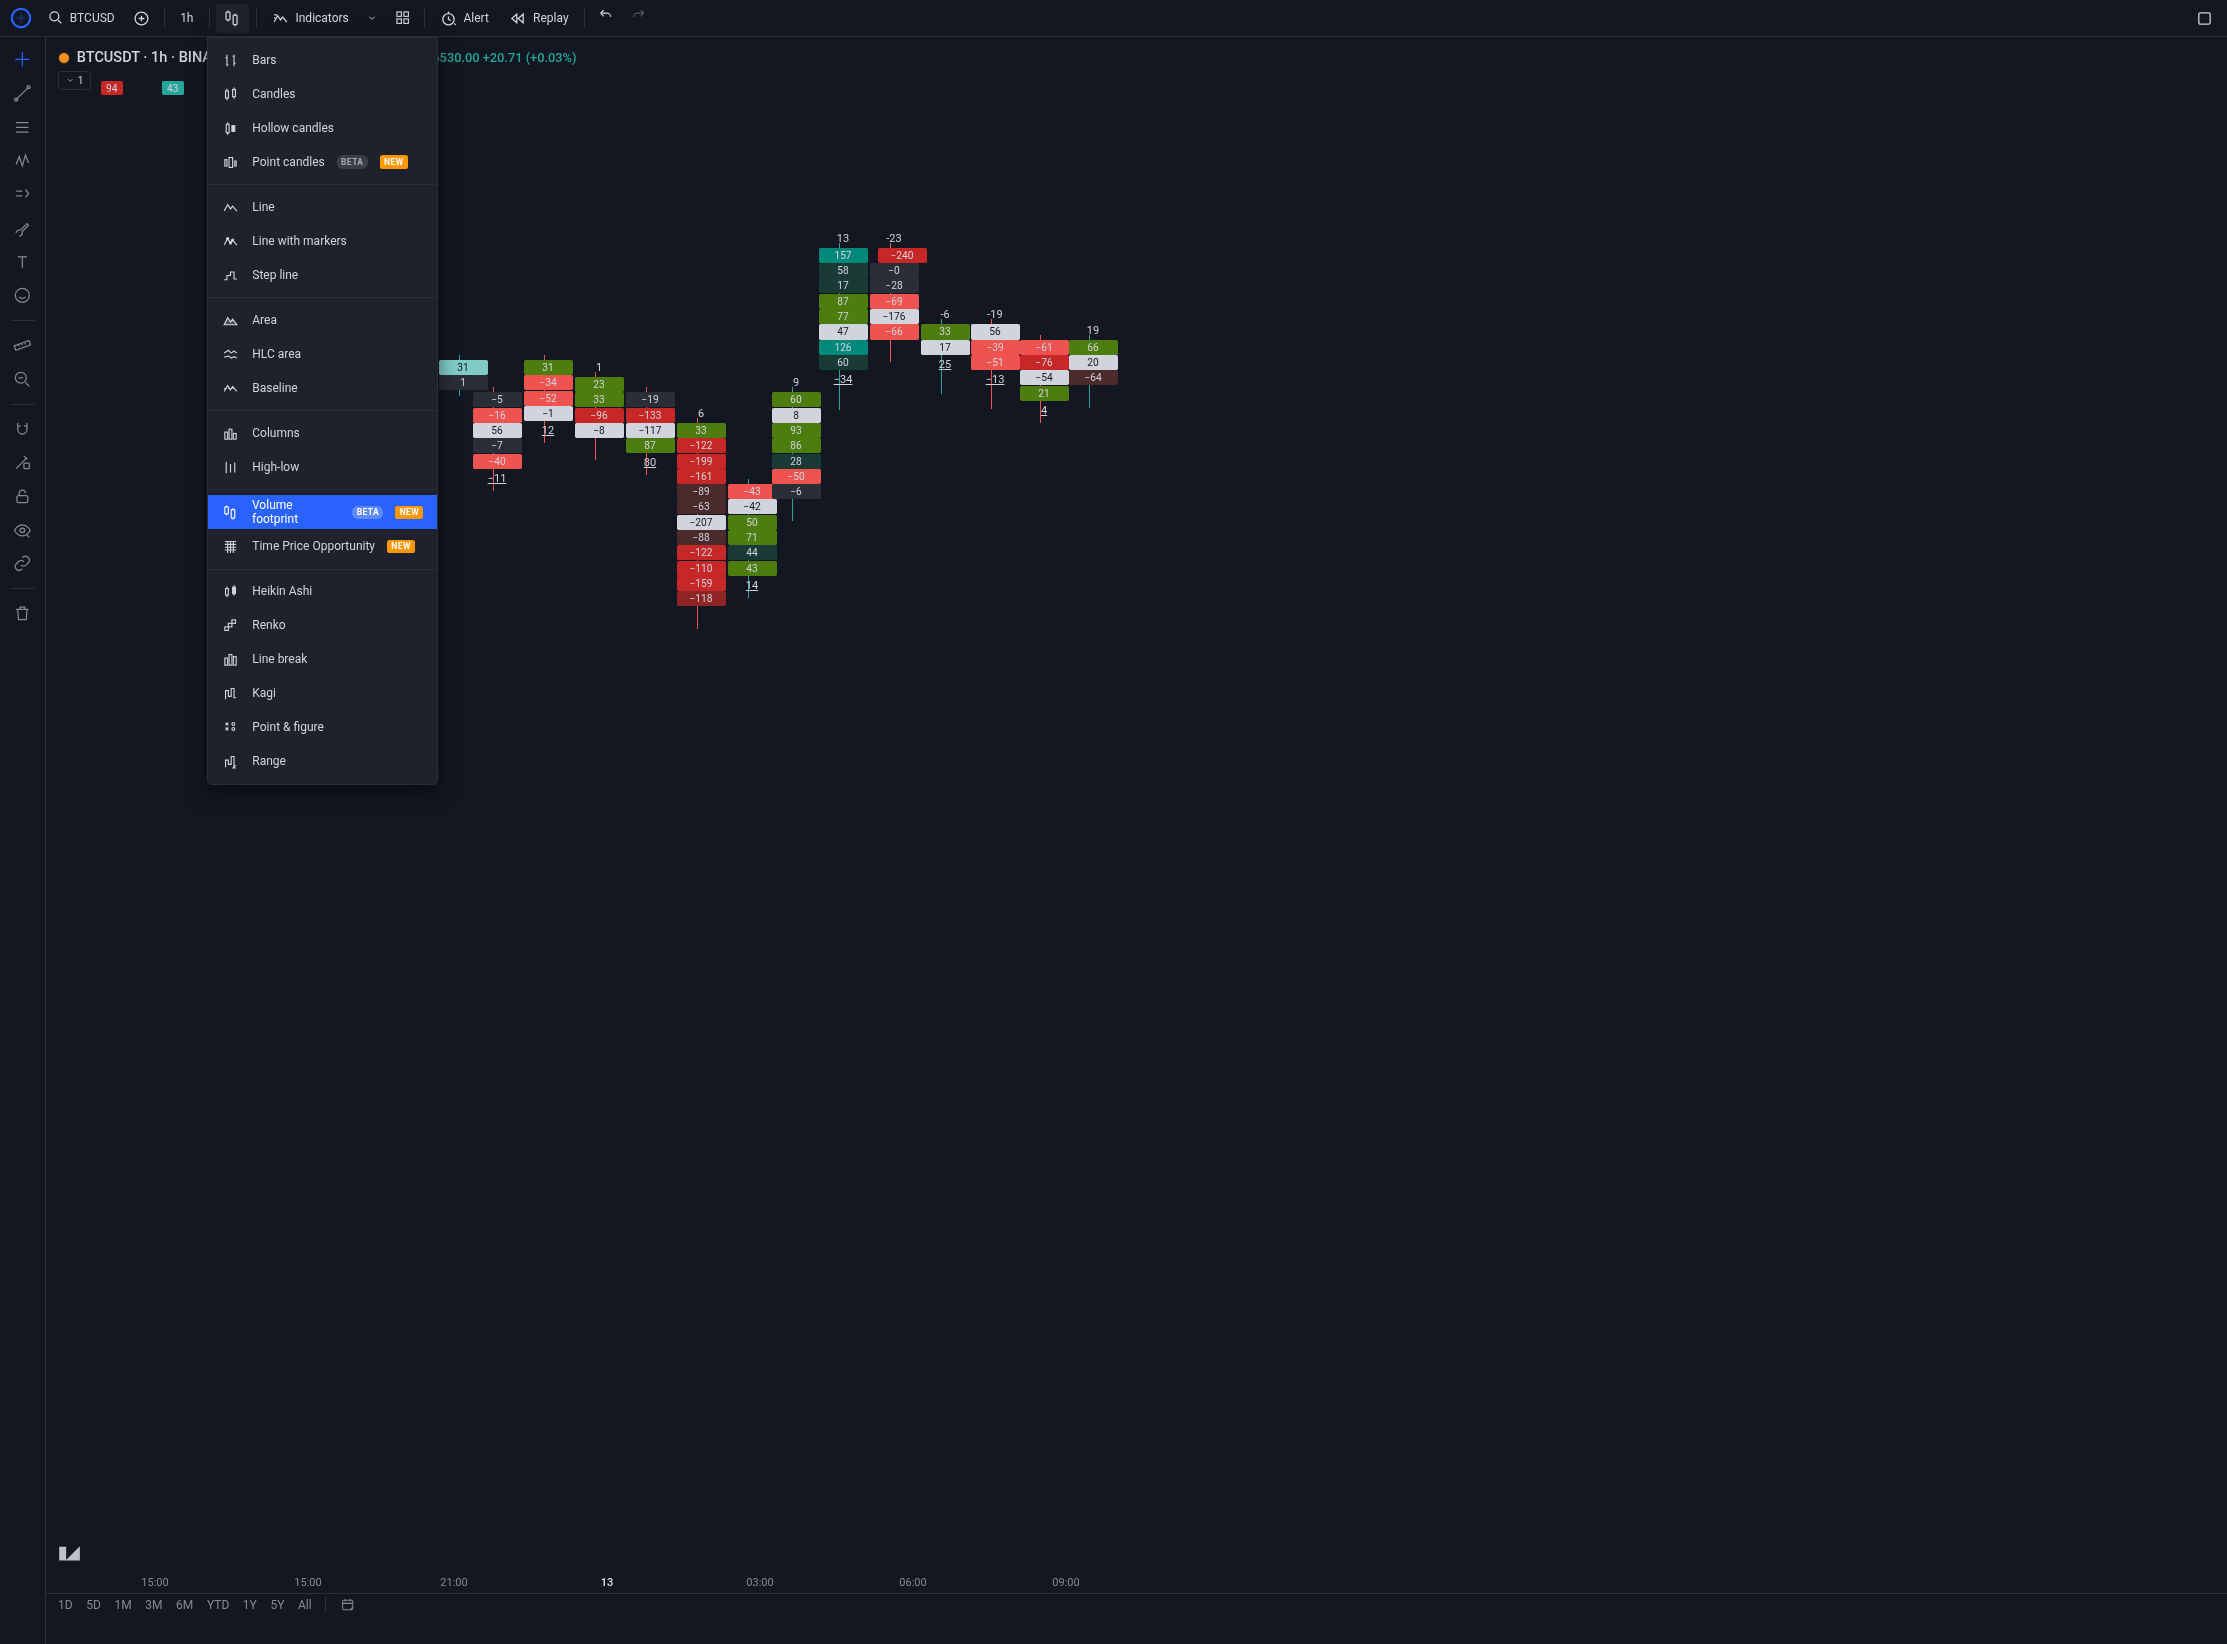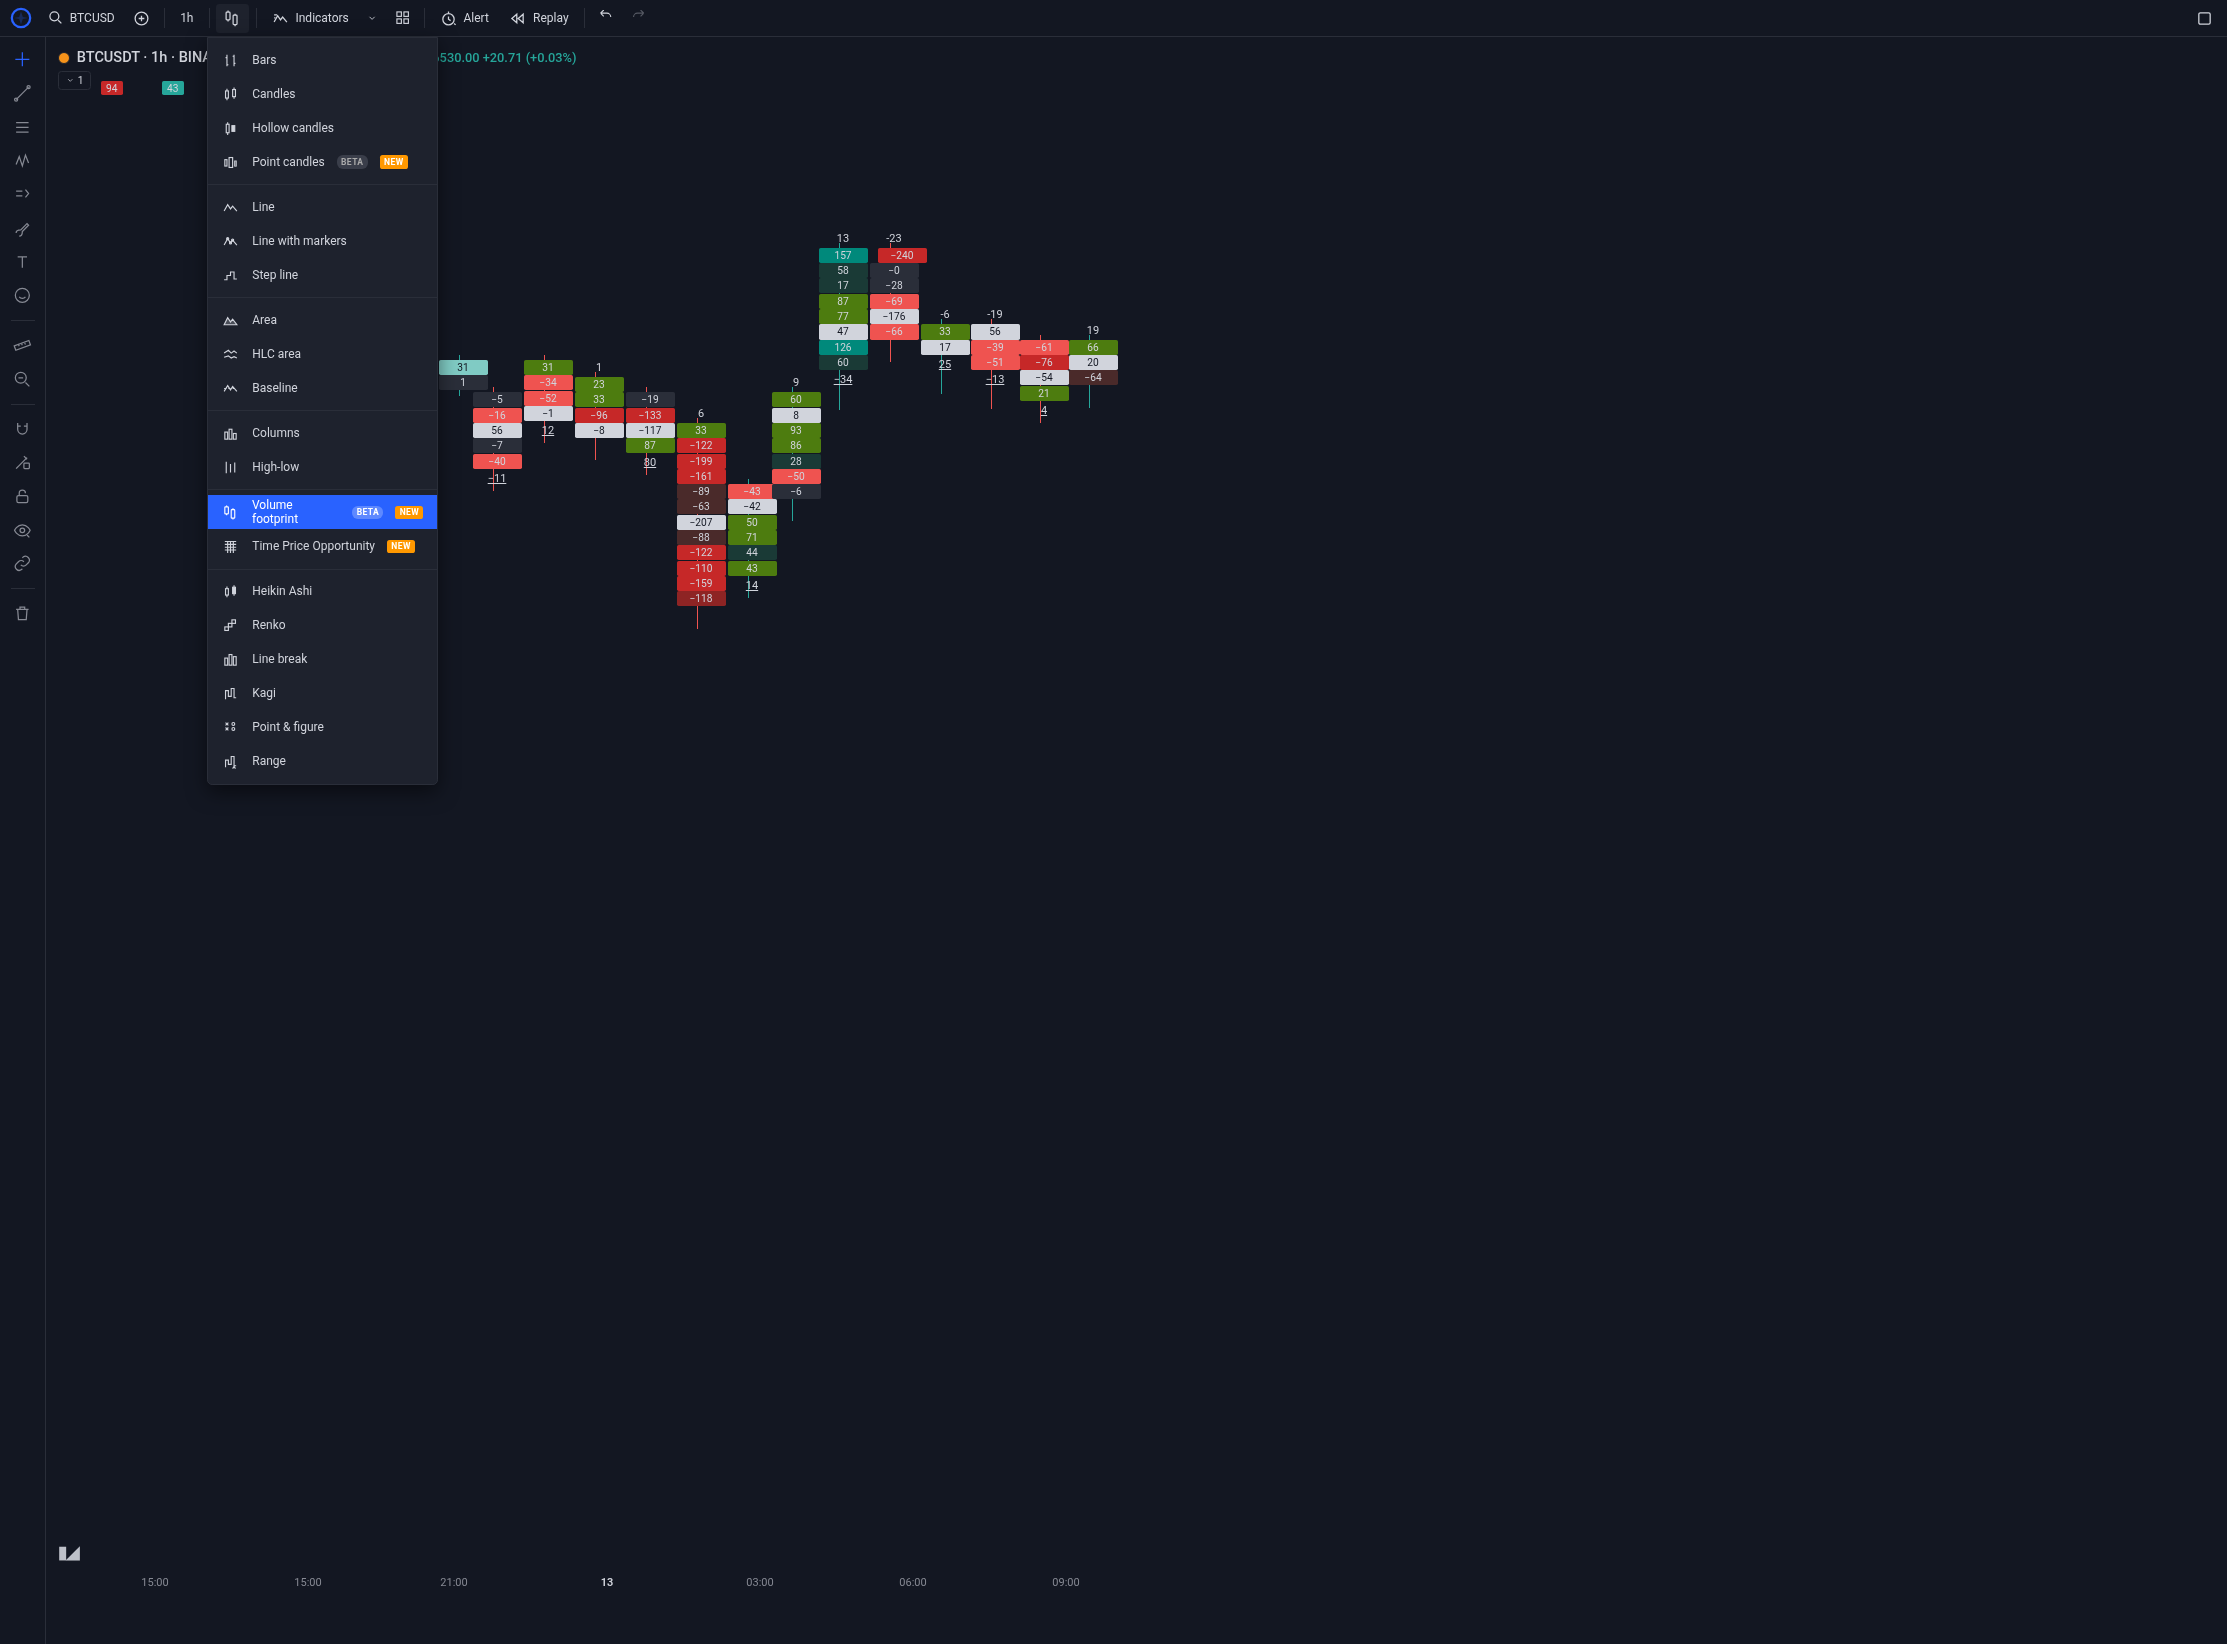--- a/index.html
+++ b/index.html
@@ -518,20 +518,38 @@
   <div class="time-axis" id="time-axis">
       <div class="time-tick" style="left: 109px;">15:00</div>
       <div class="time-tick" style="left: 262px;">15:00</div>
       <div class="time-tick" style="left: 408px;">21:00</div>
       <div class="time-tick bold" style="left: 561px;">13</div>
       <div class="time-tick" style="left: 714px;">03:00</div>
       <div class="time-tick" style="left: 867px;">06:00</div>
       <div class="time-tick" style="left: 1020px;">09:00</div>
     </div>
 
+  <div class="footer-row" id="ranges">
+      <span class="range">1D</span>
+      <span class="range">5D</span>
+      <span class="range">1M</span>
+      <span class="range">3M</span>
+      <span class="range">6M</span>
+      <span class="range">YTD</span>
+      <span class="range">1Y</span>
+      <span class="range">5Y</span>
+      <span class="range">All</span>
+      <div class="footer-sep"></div>
+      <span class="range">
+        <svg width="15.3" height="15.3" viewBox="0 0 24 24" fill="none" stroke="currentColor" stroke-width="1.6">
+          <rect x="4" y="5" width="16" height="15" rx="2"></rect>
+          <path d="M8 3v4M16 3v4M4 10h16M16 20l4-4"></path>
+        </svg>
+      </span>
+    </div>
 </div>
 
 <div class="menu" id="ct-menu">
     <div class="mi">
       <span class="mi-ico">
         <svg width="17" height="17" viewBox="0 0 24 24" fill="none" stroke="currentColor" stroke-width="1.6">
           <path d="M7 4v16M5 8h2M7 18h2M17 4v16M15 6h2M17 16h2"></path>
         </svg>
       </span>
       <span>Bars</span>

